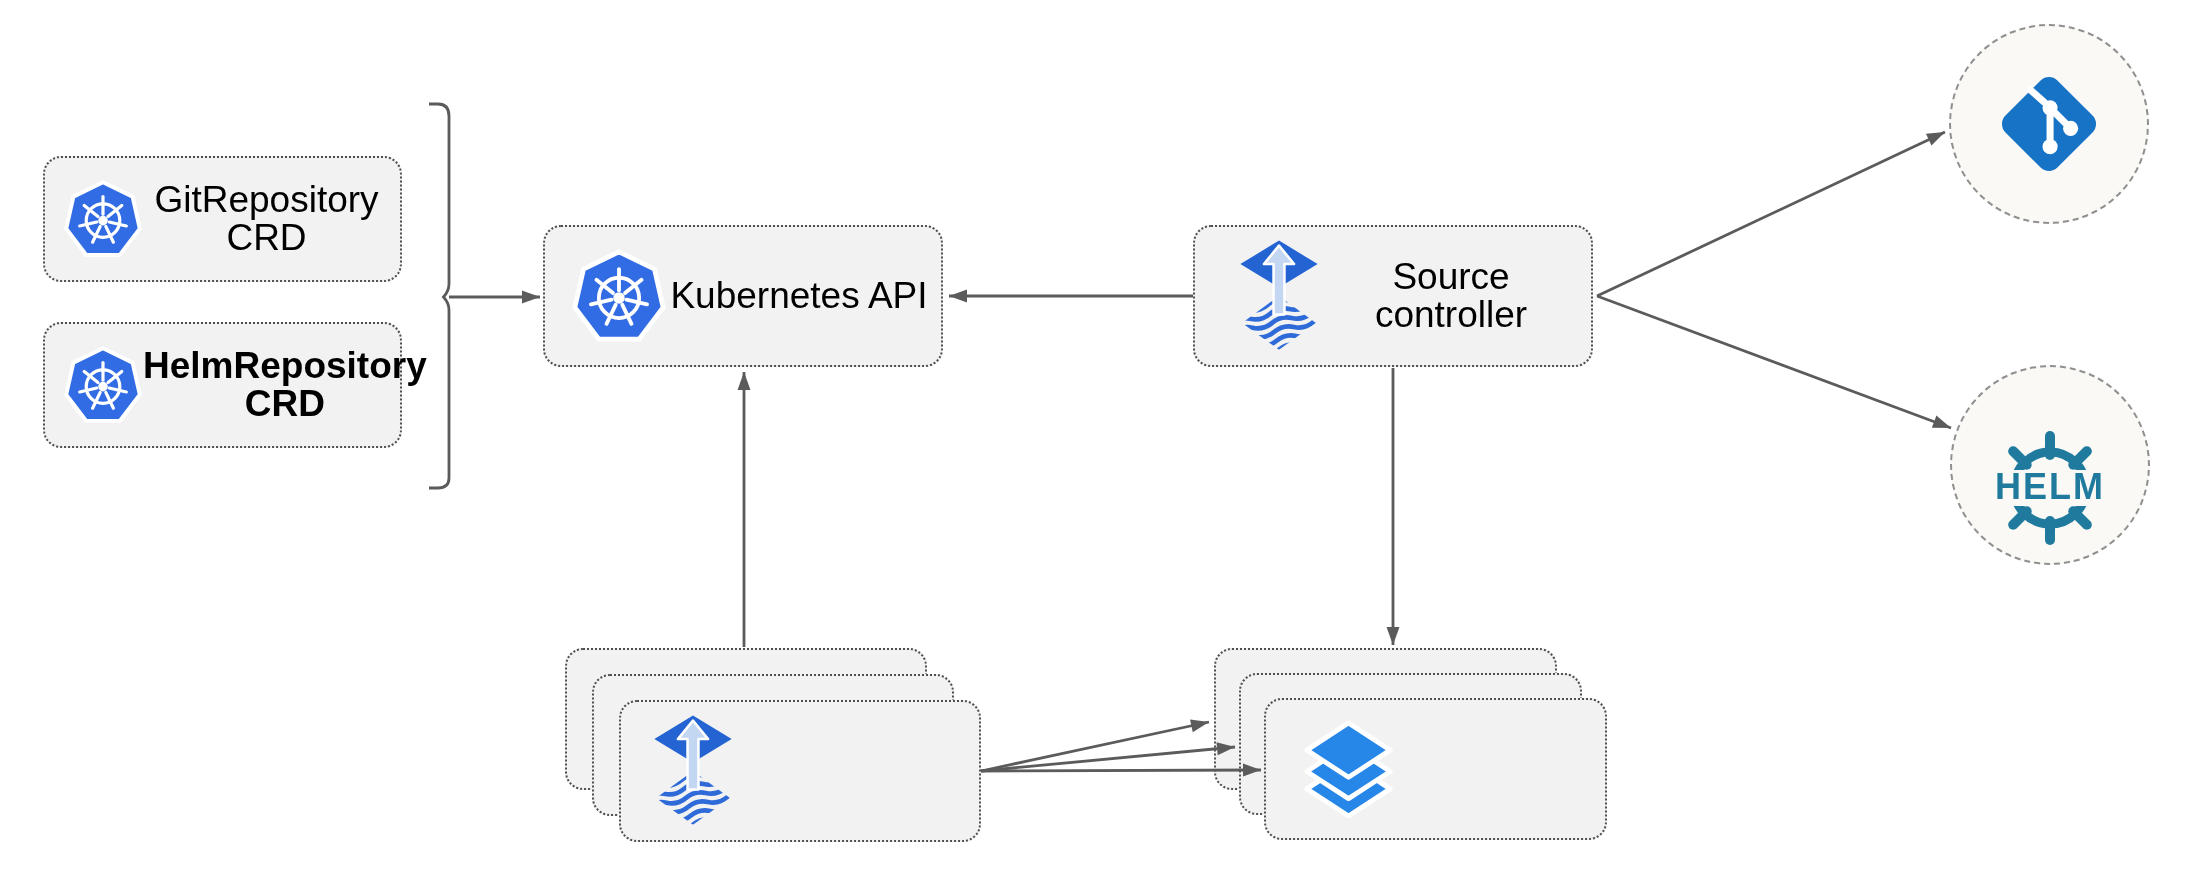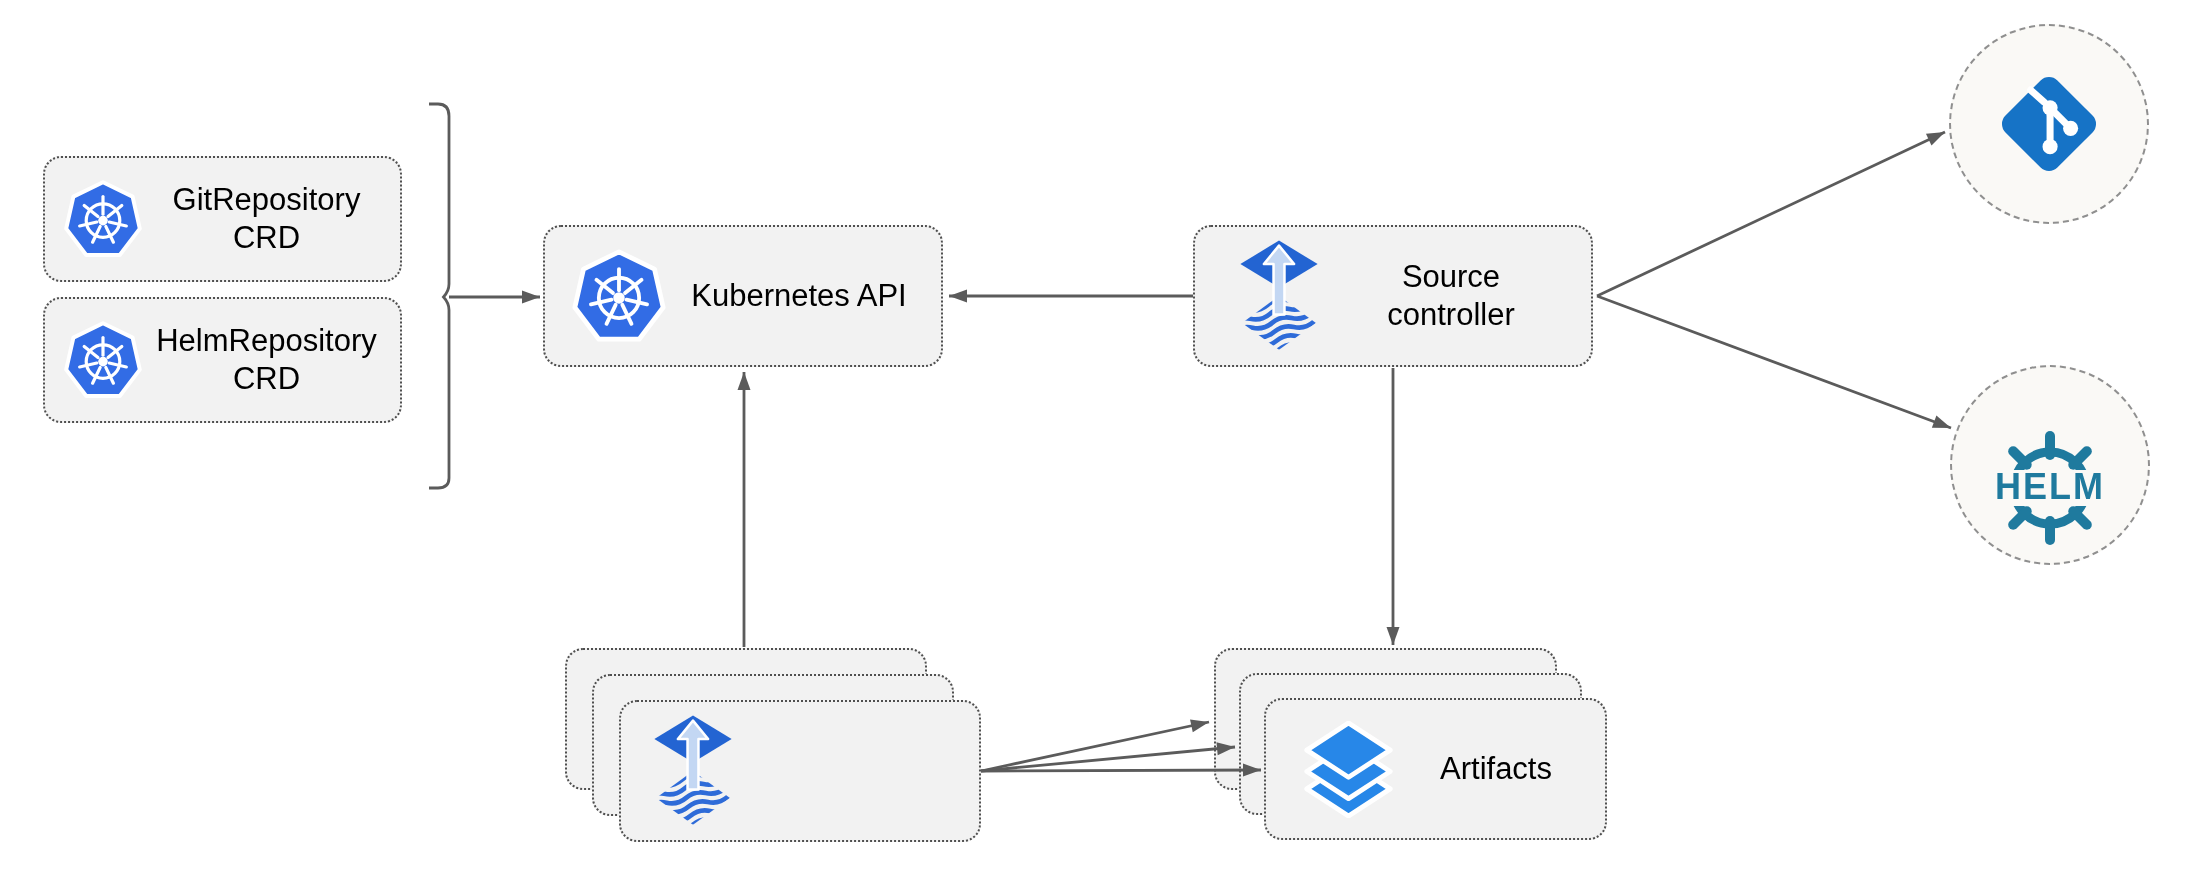--- a/index.html
+++ b/index.html
@@ -6,21 +6,21 @@
   .canvas{
     position:relative;width:2198px;height:878px;background:#ffffff;overflow:hidden;
     font-family:"Liberation Sans","DejaVu Sans",sans-serif;color:#000;
   }
   .node{
     position:absolute;box-sizing:border-box;background:#f2f2f2;
     border:2px dotted #4f4f4f;border-radius:18px;
     display:flex;align-items:center;
   }
   .node .lbl{
-    flex:1;text-align:center;font-size:31px;line-height:38px;color:#000;
+    flex:1;text-align:center;font-size:37px;line-height:38px;color:#000;
     padding-right:10px;
   }
   .lbl span{display:block;}
   .stackbox{position:absolute;box-sizing:border-box;background:#f2f2f2;
     border:2px dotted #4f4f4f;border-radius:18px;}
   .circle{
     position:absolute;box-sizing:border-box;width:200px;height:200px;border-radius:50%;
     background:#faf9f6;border:2.5px dashed #8f8f8f;
     display:flex;align-items:center;justify-content:center;
   }
@@ -58,21 +58,21 @@
         <line x1="43.7" y1="47" x2="26.5" y2="33.2"></line>
       </g>
       <circle cx="50" cy="52" r="6" fill="#ffffff"></circle>
     </svg>
     <div class="lbl">
       <span>GitRepository</span>
       <span>CRD</span>
     </div>
   </div>
 
-  <div class="node" style="left:43px;top:297px;width:359px;height:126px;padding-left:18px;">
+  <div class="node" style="left:43px;top:322px;width:359px;height:126px;padding-left:18px;font-weight:bold;">
     <svg class="icon" width="80" height="80" viewBox="0 0 100 100">
       <polygon points="50,4 87,22 96,62 71,95 29,95 4,62 13,22" fill="#326ce5" stroke="#ffffff" stroke-width="5" stroke-linejoin="round"></polygon>
       <g stroke="#ffffff" stroke-width="4" stroke-linecap="round">
         <circle cx="50" cy="52" r="21" fill="none"></circle>
         <line x1="50" y1="44" x2="50" y2="22"></line>
           <line x1="56.3" y1="47" x2="73.5" y2="33.2"></line>
         <line x1="57.8" y1="53.8" x2="79.2" y2="58.7"></line>
           <line x1="53.5" y1="59.2" x2="63" y2="79"></line>
         <line x1="46.5" y1="59.2" x2="37" y2="79"></line>
           <line x1="42.2" y1="53.8" x2="20.8" y2="58.7"></line>
@@ -149,23 +149,20 @@
   <div class="stackbox" style="left:1214px;top:648px;width:343px;height:142px;"></div>
   <div class="stackbox" style="left:1239px;top:673px;width:343px;height:142px;"></div>
   <div class="node frontnode" style="left:1264px;top:698px;width:343px;height:142px;padding-left:34px;">
     <svg class="icon" width="97" height="97" viewBox="0 0 100 100">
       <g stroke="#ffffff" stroke-width="5" fill="#2787e8" stroke-linejoin="round">
         <path d="M50,42 L93,70 L50,98 L7,70 Z"></path>
         <path d="M50,24 L93,52 L50,80 L7,52 Z"></path>
         <path d="M50,2 L93,30 L50,58 L7,30 Z"></path>
       </g>
     </svg>
-    <div class="lbl">
-      <span>Artifacts</span>
-    </div>
   </div>
 
   <div class="circle" style="left:1949px;top:24px;">
     <svg width="108" height="108" viewBox="0 0 100 100">
       <rect x="16" y="16" width="68" height="68" rx="11" transform="rotate(45 50 50)" fill="#1673c6"></rect>
       <g stroke="#ffffff" stroke-width="6.5" stroke-linecap="round">
         <line x1="33" y1="18.6" x2="45.5" y2="29.8"></line>
         <line x1="56" y1="40" x2="65" y2="49"></line>
         <line x1="51" y1="42" x2="51" y2="64"></line>
       </g>

